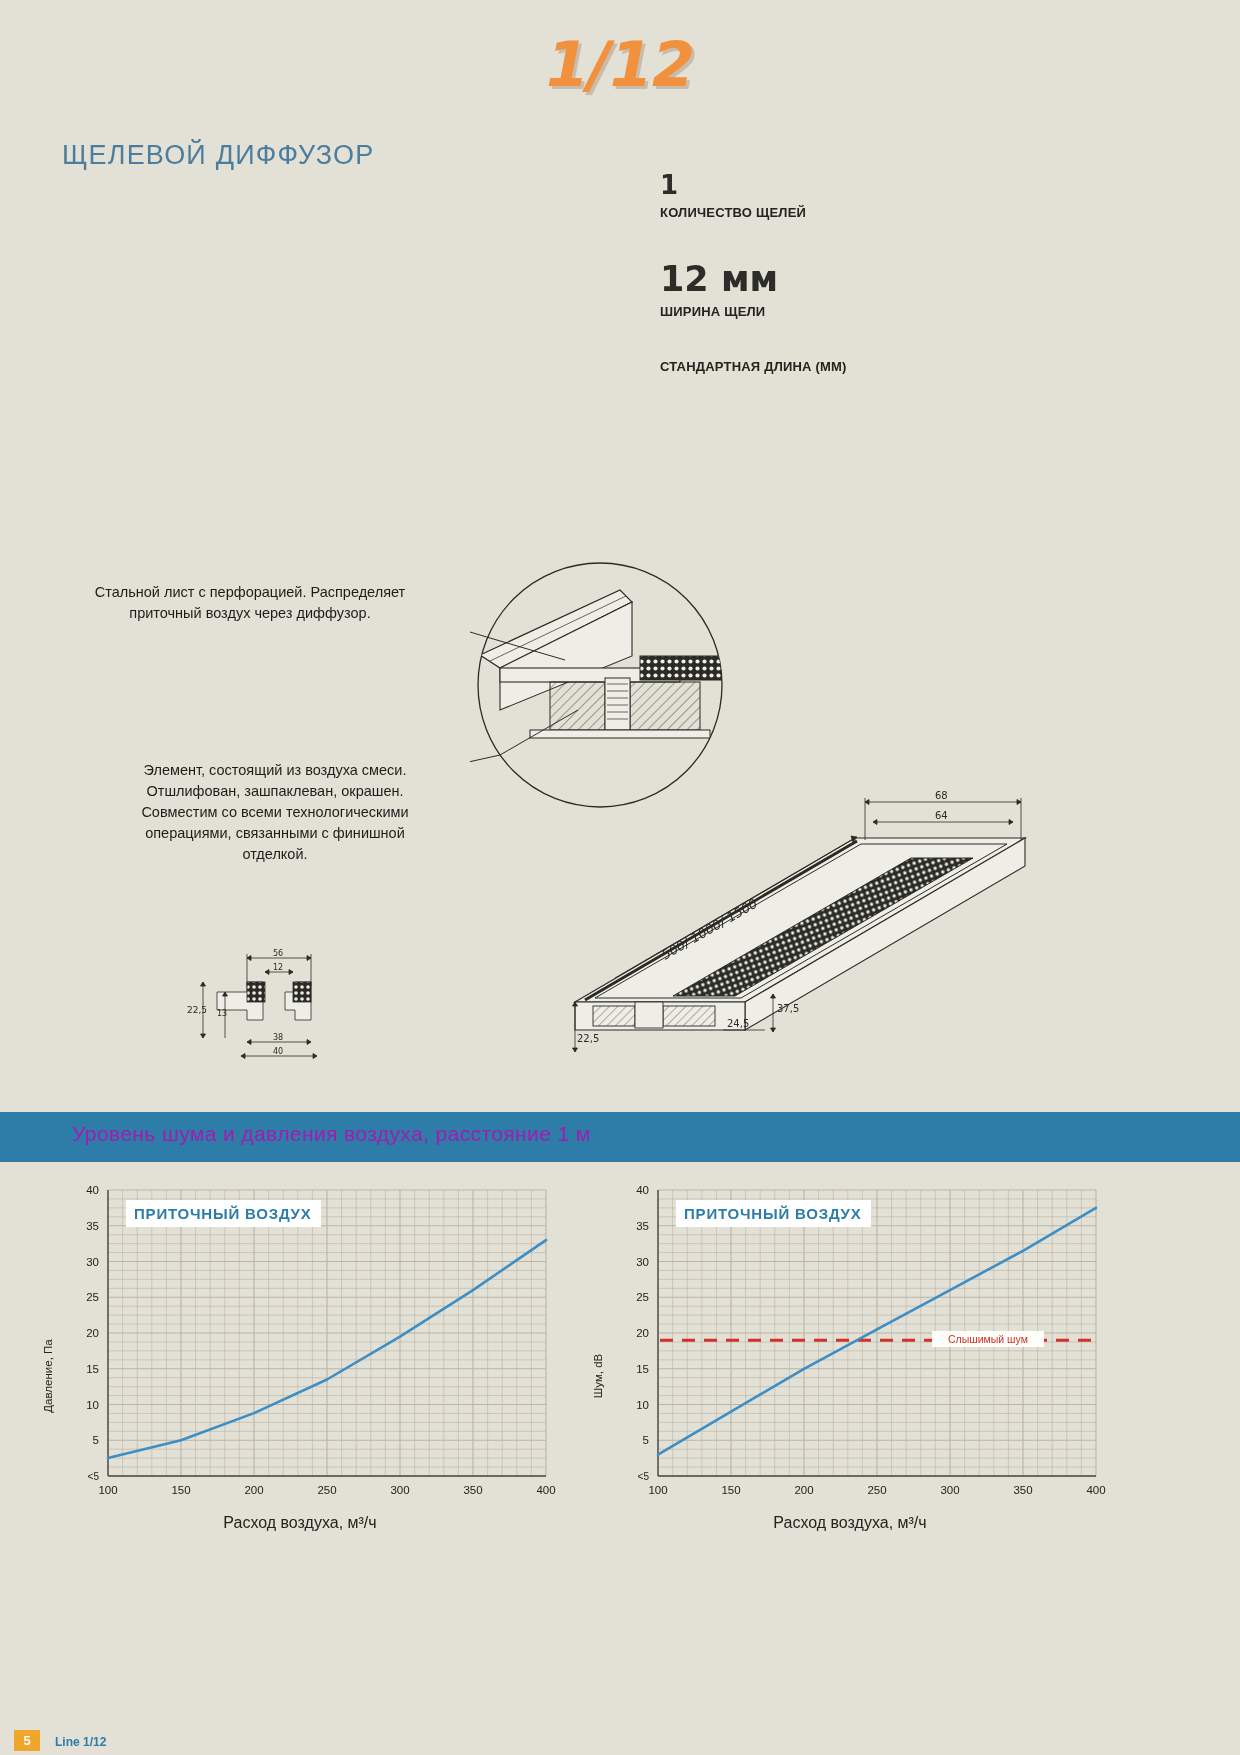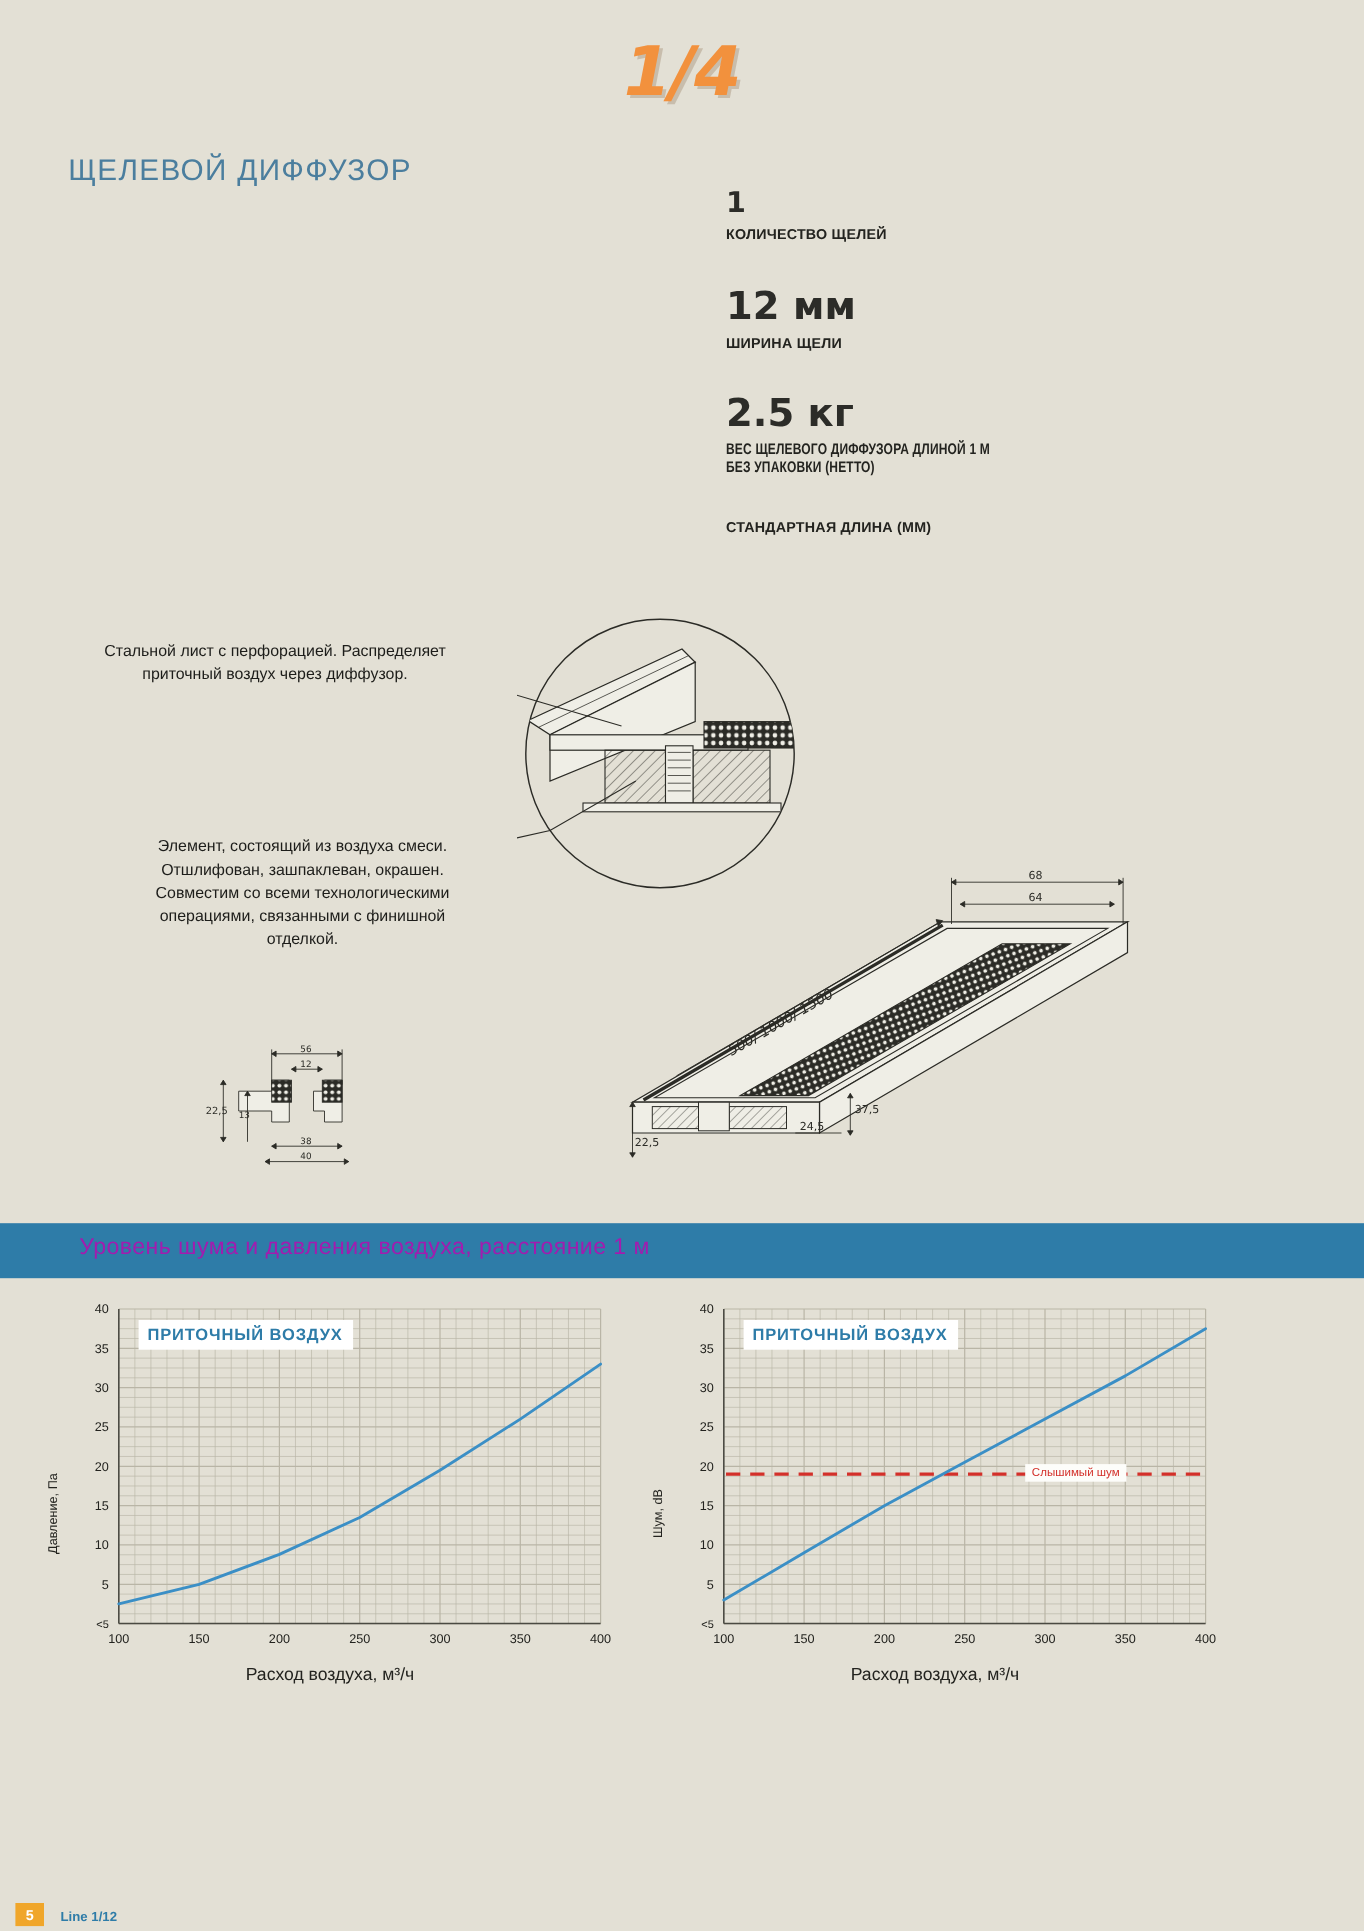--- a/index.html
+++ b/index.html
@@ -87,65 +87,58 @@
     position: absolute; background: #ffffff; color: #2e7ca8;
     font-size: 15px; font-weight: bold; letter-spacing: .8px;
     padding: 5px 9px 5px 8px; white-space: nowrap;
   }
   .axis-x-title {
     position: absolute; width: 100%; text-align: center; top: 338px;
     font-size: 16px; color: #23231f;
   }
   .audible-label {
     position: absolute; background: #fdfdfa; color: #d3302a;
-    font-size: 10.5px; padding: 2px 6px; white-space: nowrap;
+    font-size: 10.5px; padding: 2px 16px; white-space: nowrap;
   }
 
   
   .footer { position: absolute; left: 0; bottom: 0; width: 1240px; height: 30px; }
   .footer-num {
     position: absolute; left: 14px; bottom: 4px; width: 26px; height: 21px;
     background: #f0a62a; color: #ffffff; font-size: 13px; font-weight: bold;
     text-align: center; line-height: 21px;
   }
   .footer-text {
     position: absolute; left: 55px; bottom: 6px;
     font-size: 12px; font-weight: bold; color: #2e7ca8;
   }
 </style>
 </head>
 <body>
 
 <div class="page">
 
   <div class="page-number">
-    <span>1/4</span>
+    <span>1/12</span>
   </div>
 
   <h1 class="doc-title">ЩЕЛЕВОЙ ДИФФУЗОР</h1>
 
   <div class="specs">
 
     <div class="spec spec-1">
       <div class="spec-value">1</div>
       <div class="spec-label">КОЛИЧЕСТВО ЩЕЛЕЙ</div>
     </div>
 
     <div class="spec spec-2">
       <div class="spec-value">12 мм</div>
       <div class="spec-label">ШИРИНА ЩЕЛИ</div>
     </div>
 
-    <div class="spec spec-3">
-      <div class="spec-value">2.5 кг</div>
-      <div class="spec-label condensed">
-        <div>ВЕС ЩЕЛЕВОГО ДИФФУЗОРА ДЛИНОЙ 1 М</div>
-        <div>БЕЗ УПАКОВКИ (НЕТТО)</div>
-      </div>
-    </div>
 
     <div class="spec spec-4">
       <div class="spec-label">СТАНДАРТНАЯ ДЛИНА (ММ)</div>
     </div>
 
   </div>
 
   <div class="callout" id="callout-perforation">Стальной лист с перфорацией.  Распределяет приточный воздух через диффузор.</div>
 
   <div class="callout" id="callout-gypsum">Элемент, состоящий из воздуха смеси. Отшлифован, зашпаклеван, окрашен. Совместим со всеми технологическими операциями,  связанными с финишной отделкой.</div>

